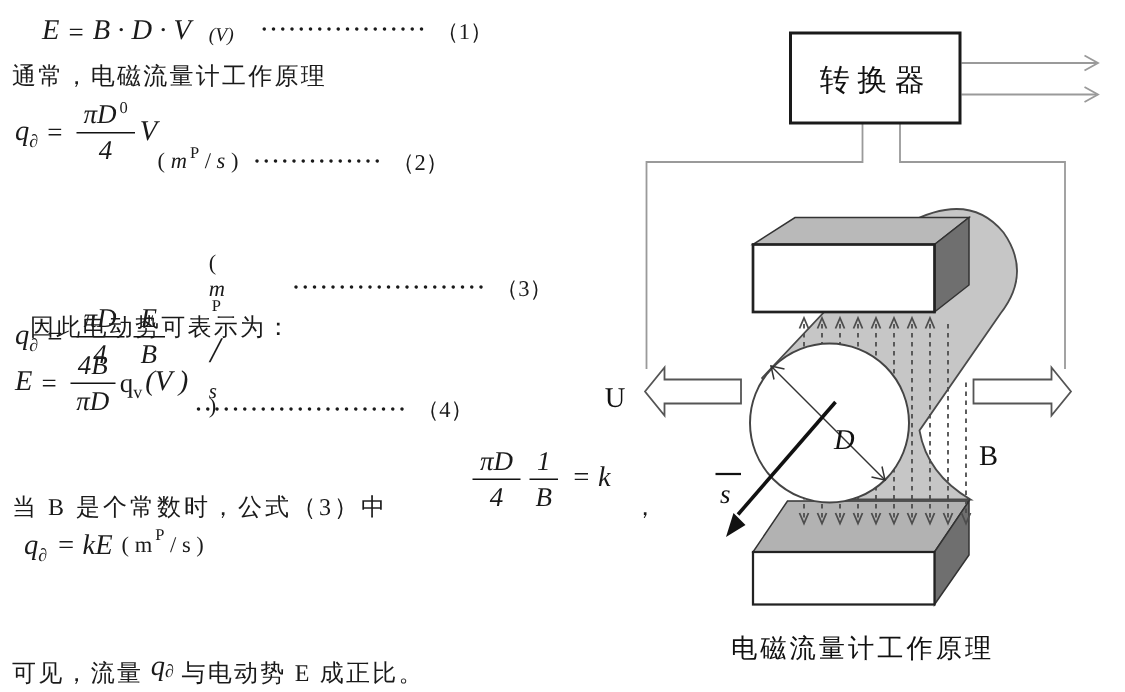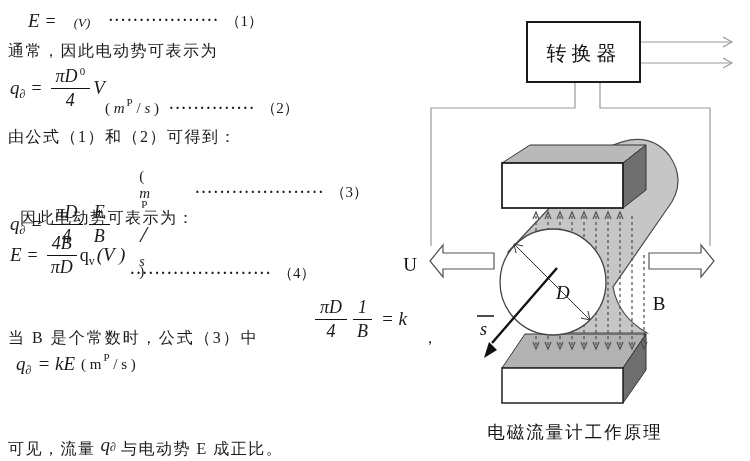--- a/index.html
+++ b/index.html
@@ -32,27 +32,28 @@
   .thin{stroke:#333;stroke-width:1;fill:none;}
 </style>
 </head>
 <body>
 
 <div id="page">
 
   <div class="row" style="left:28px;top:10px;">
     <span class="math">E</span>
     <span class="op">=</span>
+    <span class="math">B · D · V</span>
     <span class="smallv">(V)</span>
     <span class="dots" style="margin-left:18px;">··················</span>
     <span class="eqno">（1）</span>
   </div>
 
   <div class="row cjk" style="left:8px;top:41px;">
-    <span>通常，因此电动势可表示为</span>
+    <span>通常，电磁流量计工作原理</span>
   </div>
 
   <div class="row" style="left:10px;top:66px;">
     <span class="math">q</span>
     <span class="sub">∂</span>
     <span class="op">=</span>
     <span class="frac">
       <span class="num"><span>πD</span><span class="sup">0</span></span>
       <span class="den">4</span>
     </span>
@@ -63,23 +64,20 @@
     <span>( </span>
     <span class="it">m</span>
     <span class="sup">P</span>
     <span> / </span>
     <span class="it">s</span>
     <span> )</span>
     <span class="dots" style="margin-left:10px;">··············</span>
     <span class="eqno">（2）</span>
   </div>
 
-  <div class="row cjk" style="left:8px;top:127px;">
-    <span>由公式（1）和（2）可得到：</span>
-  </div>
 
   <div class="row" style="left:10px;top:151px;">
     <span class="math">q</span>
     <span class="sub">∂</span>
     <span class="op">=</span>
     <span class="frac">
       <span class="num">πD</span>
       <span class="den">4</span>
     </span>
     <span class="frac">

